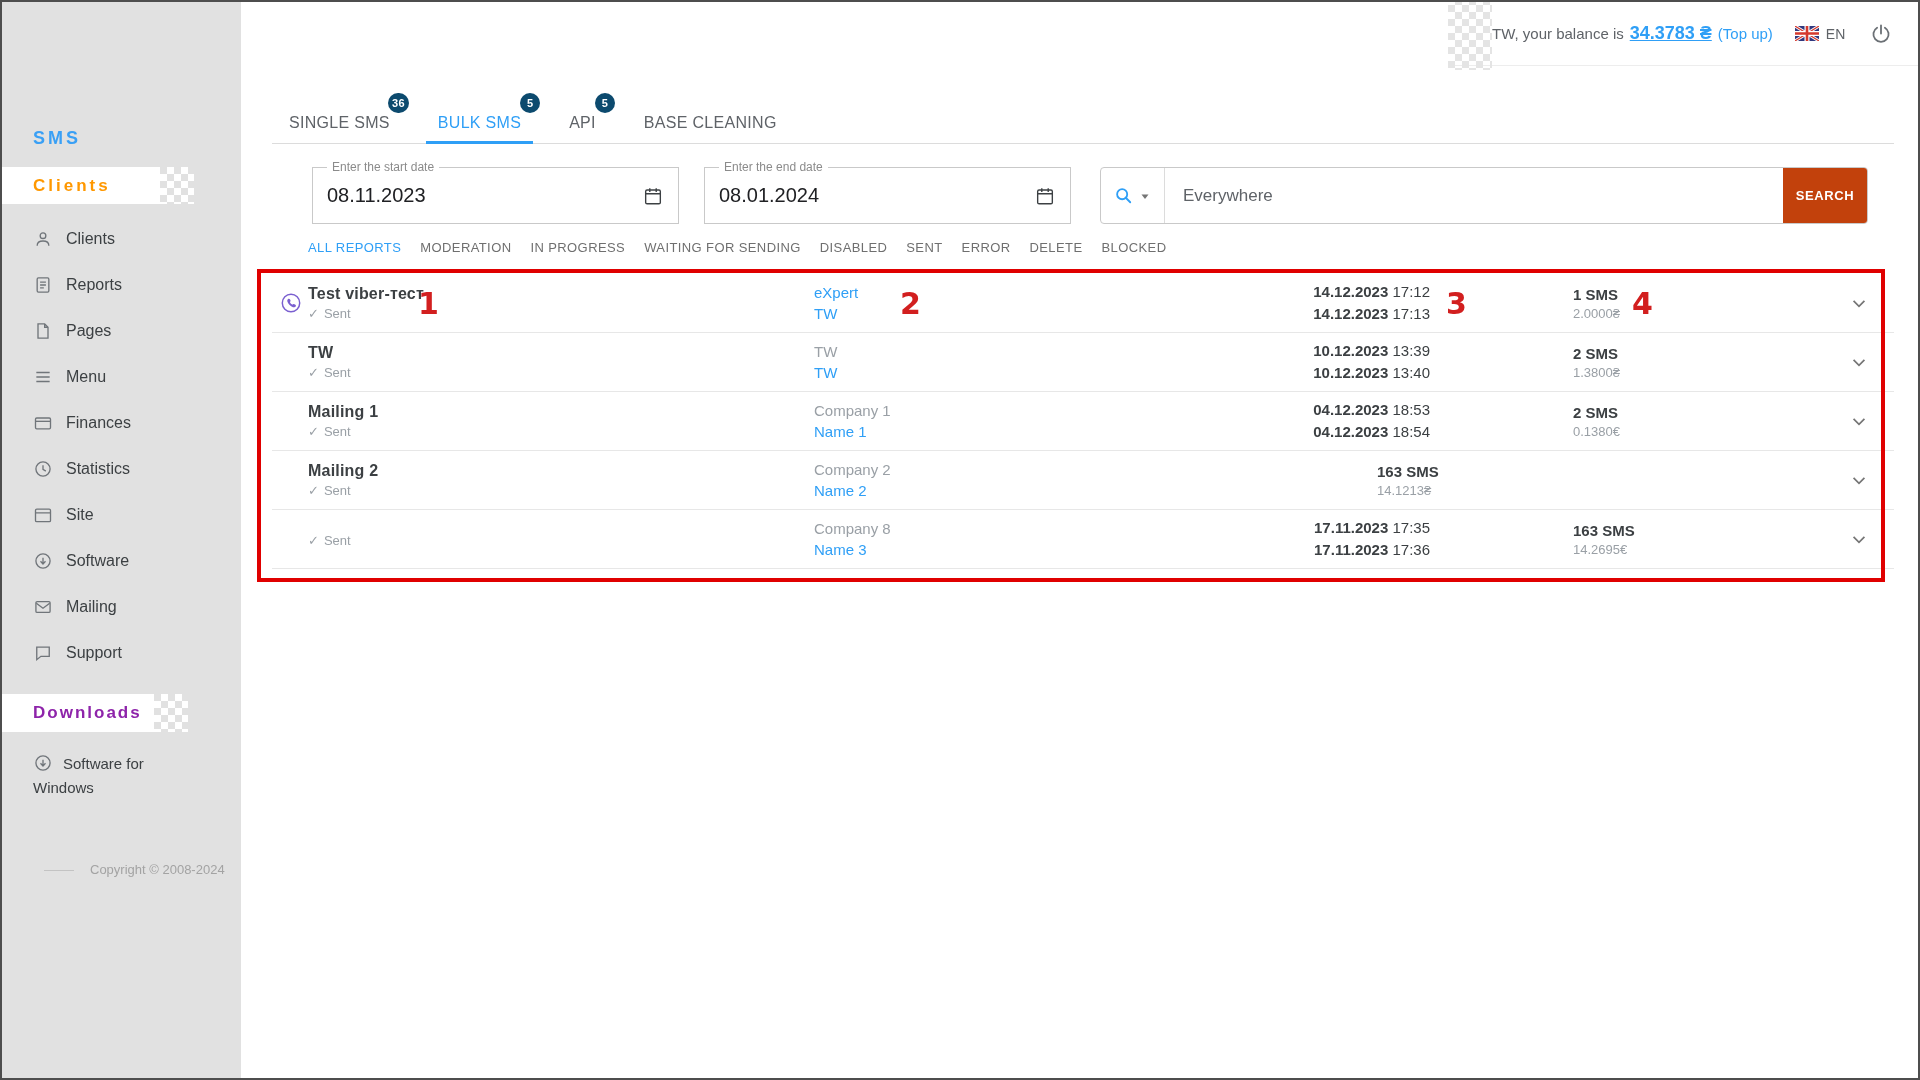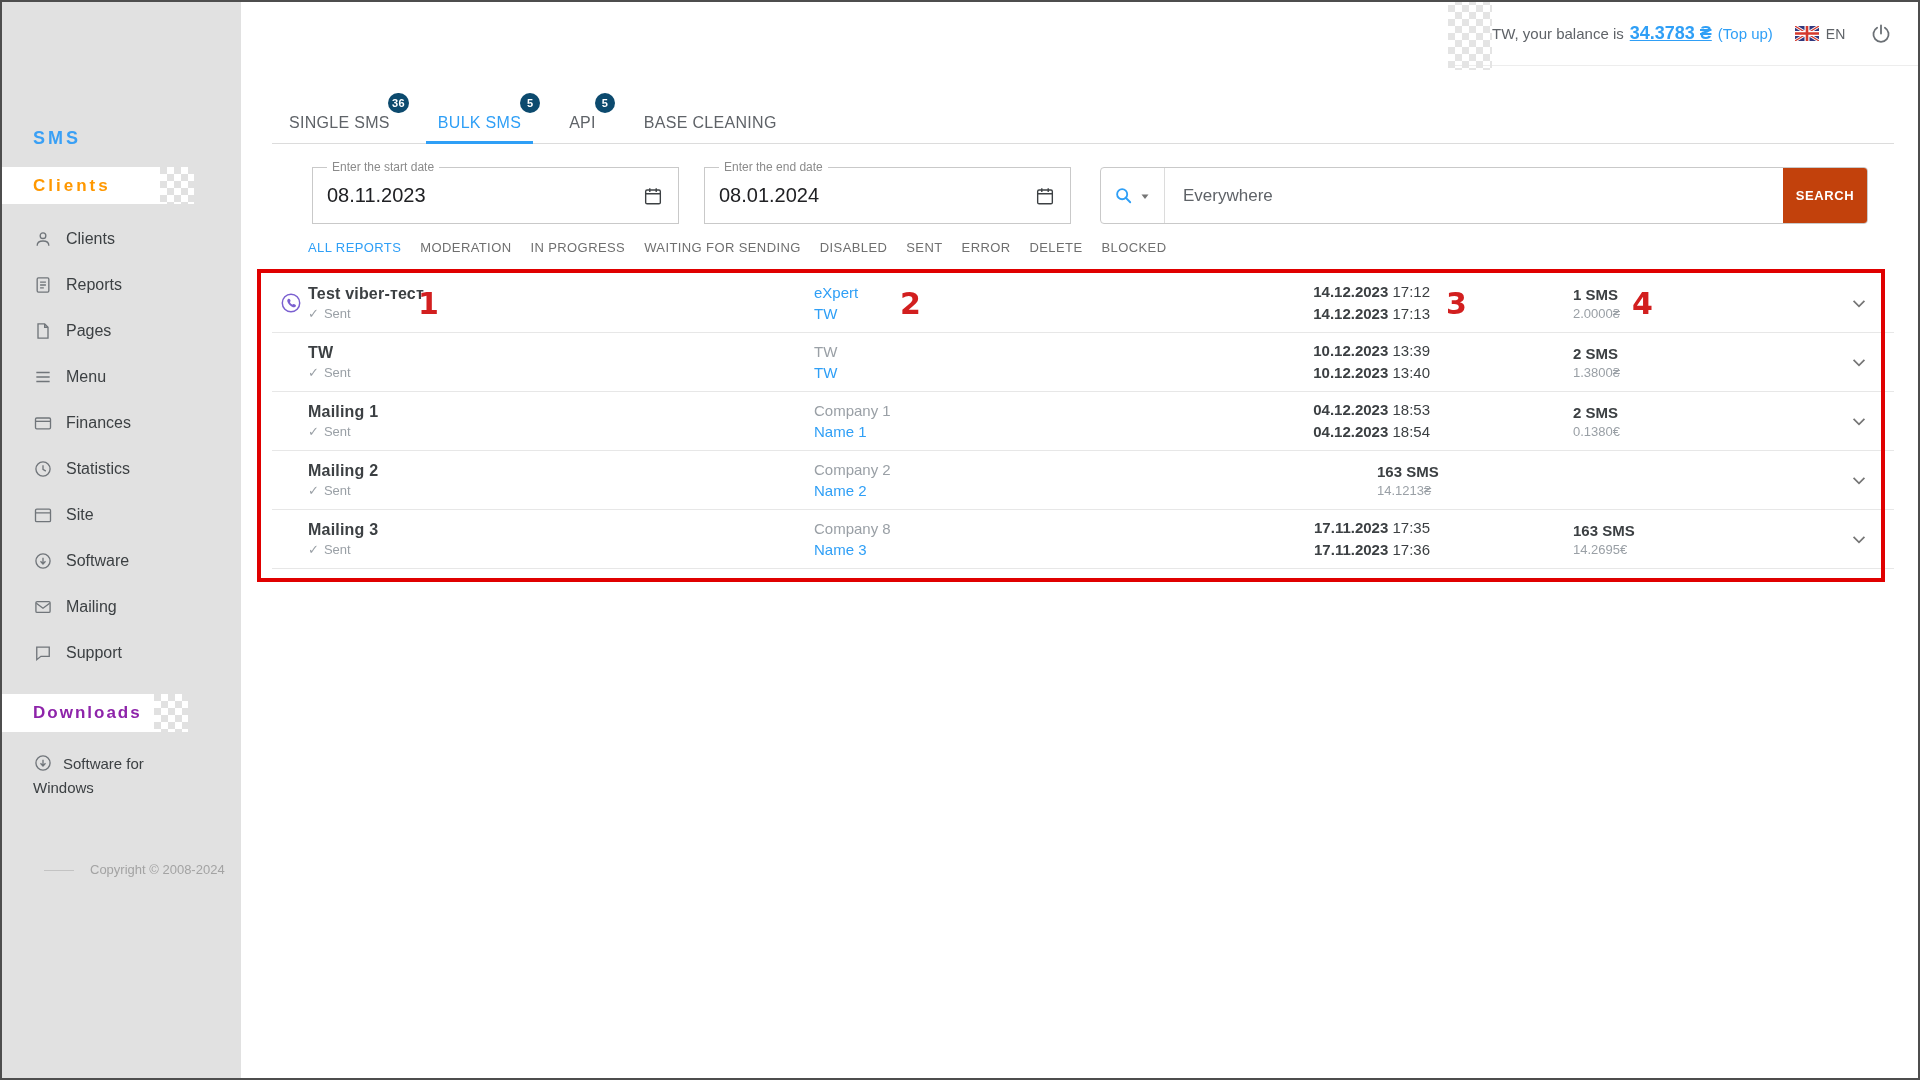--- a/index.html
+++ b/index.html
@@ -435,21 +435,20 @@
             <svg width="26" height="26" viewBox="0 0 24 24" fill="none" stroke="#757575" stroke-width="1.6">
                 <path d="M7 10l5 5 5-5"></path>
               </svg>
           </span>
         </div>
       </div>
 
       <div class="row">
         <div class="col-icon"></div>
         <div class="col-title">
-          <div class="title">Mailing 3</div>
           <div class="status-line">
             <span class="check">✓</span>
             <span>Sent</span>
           </div>
         </div>
         <div class="col-sender">
           <div class="sender-top">Company 8</div>
           <div class="sender-bottom">Name 3</div>
         </div>
         <div class="col-dates">

